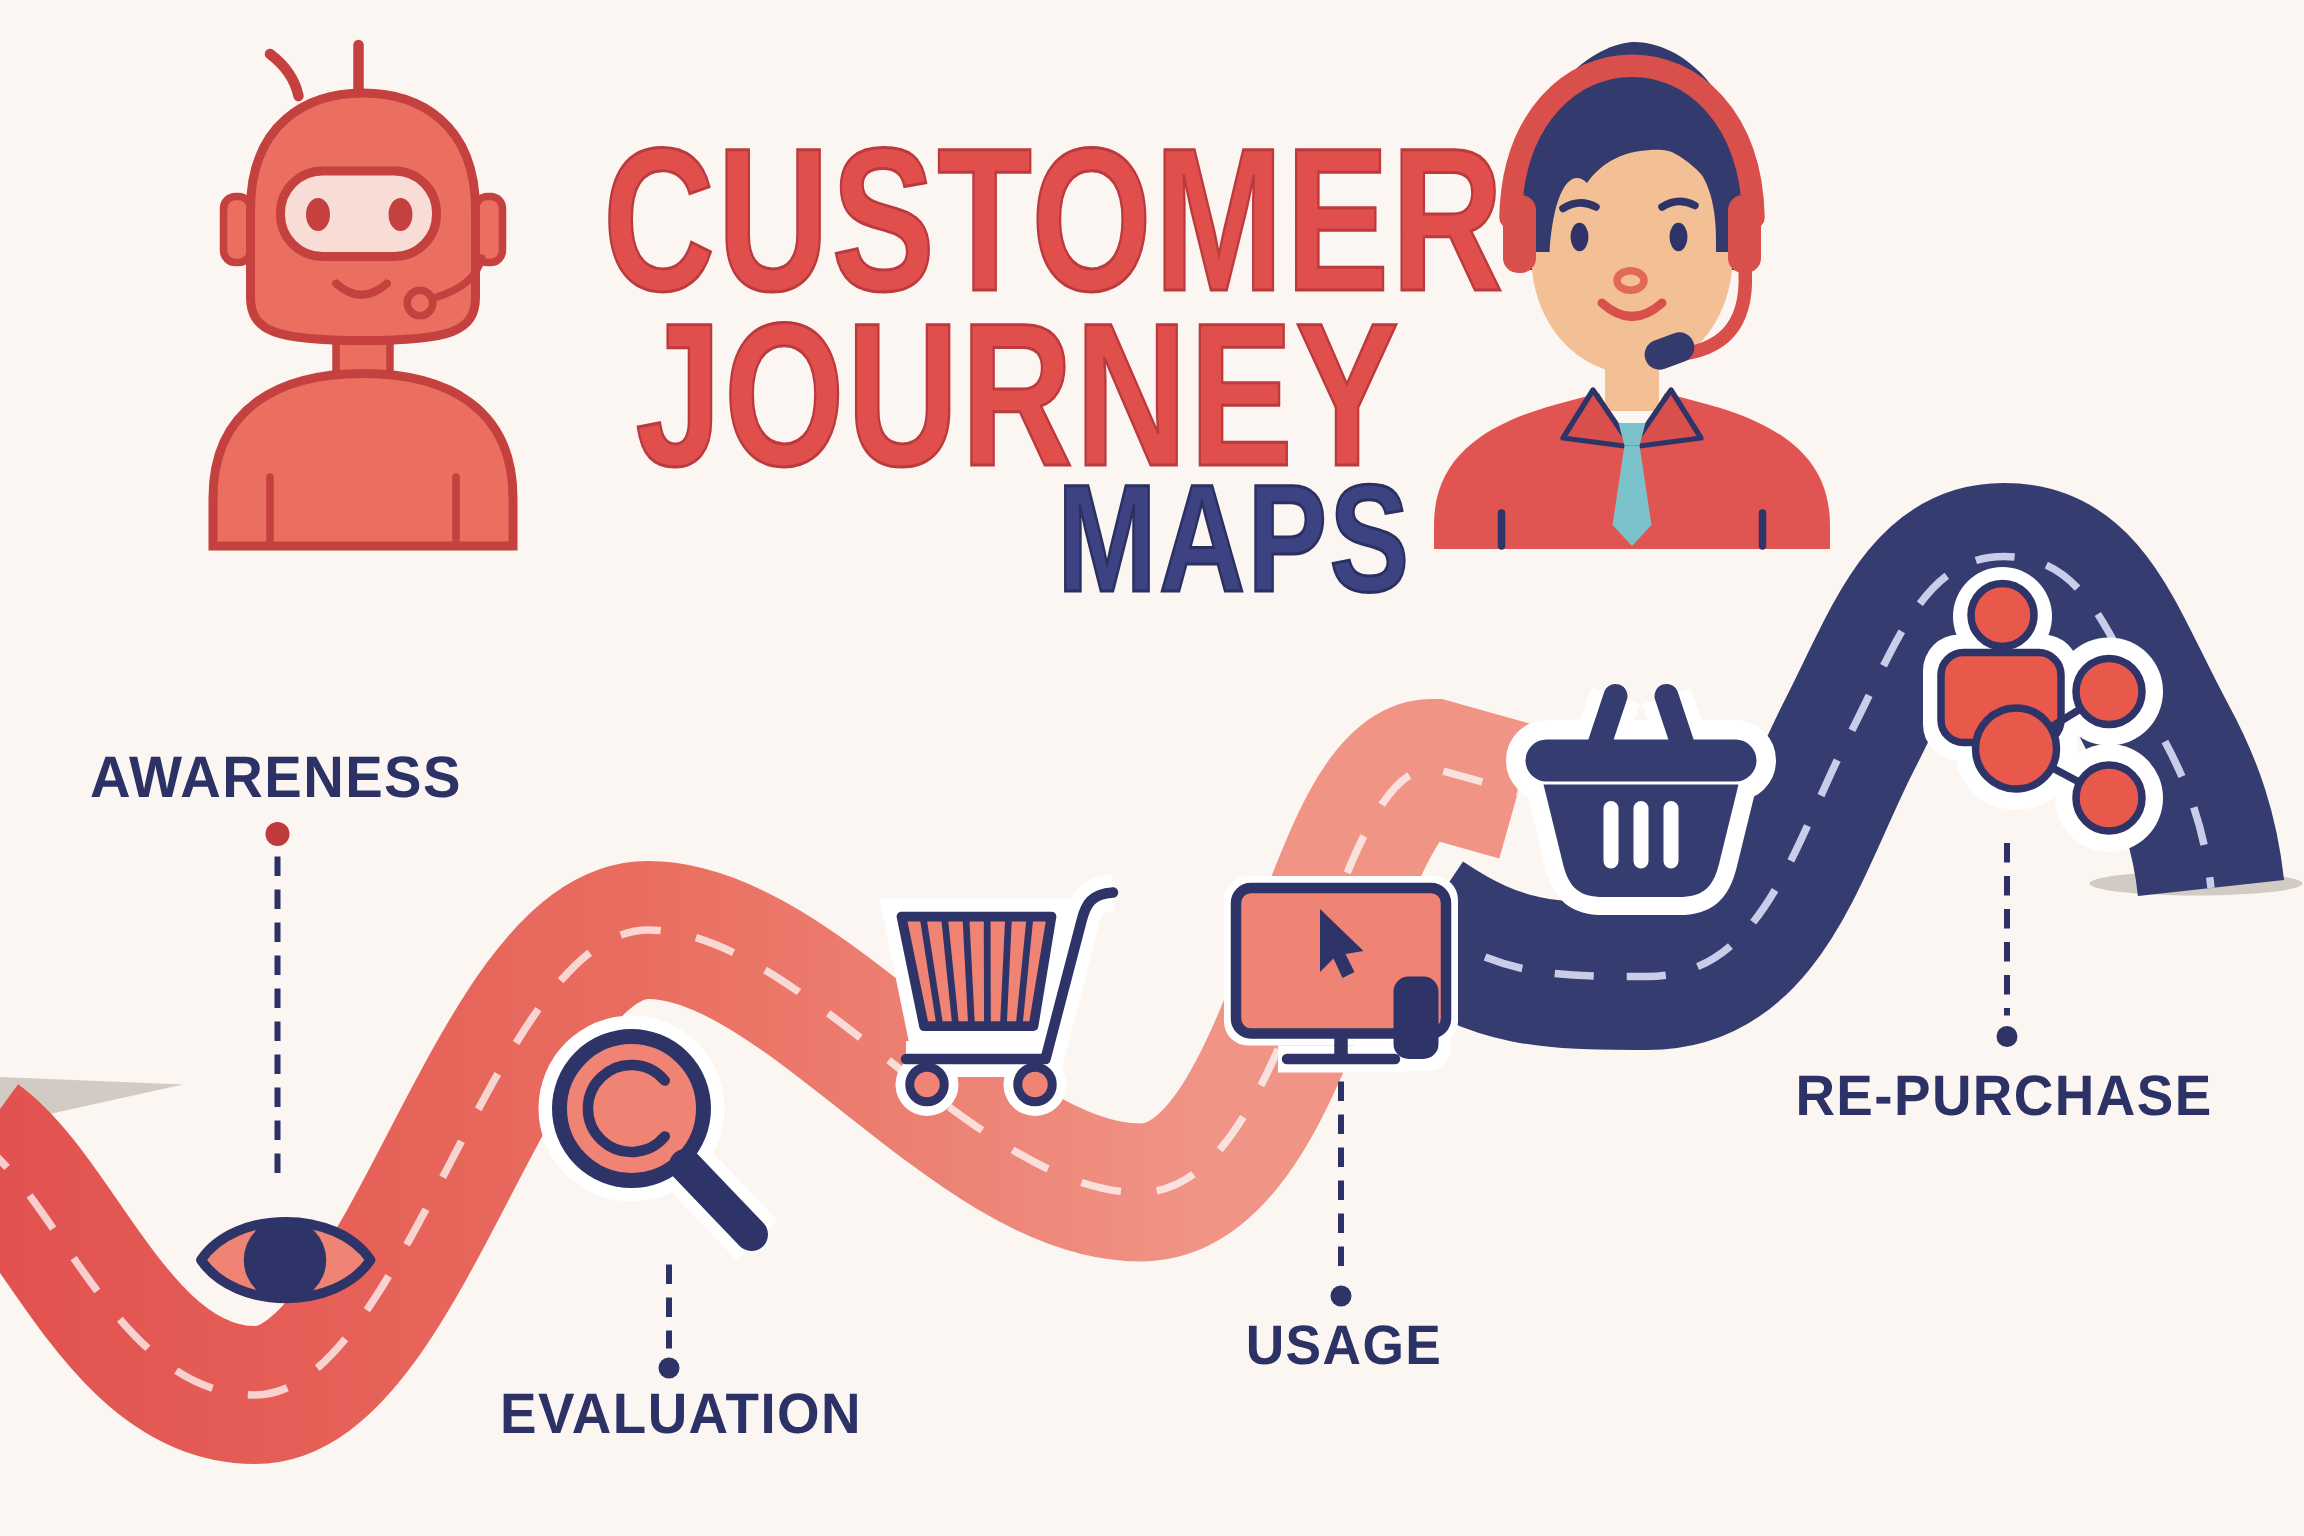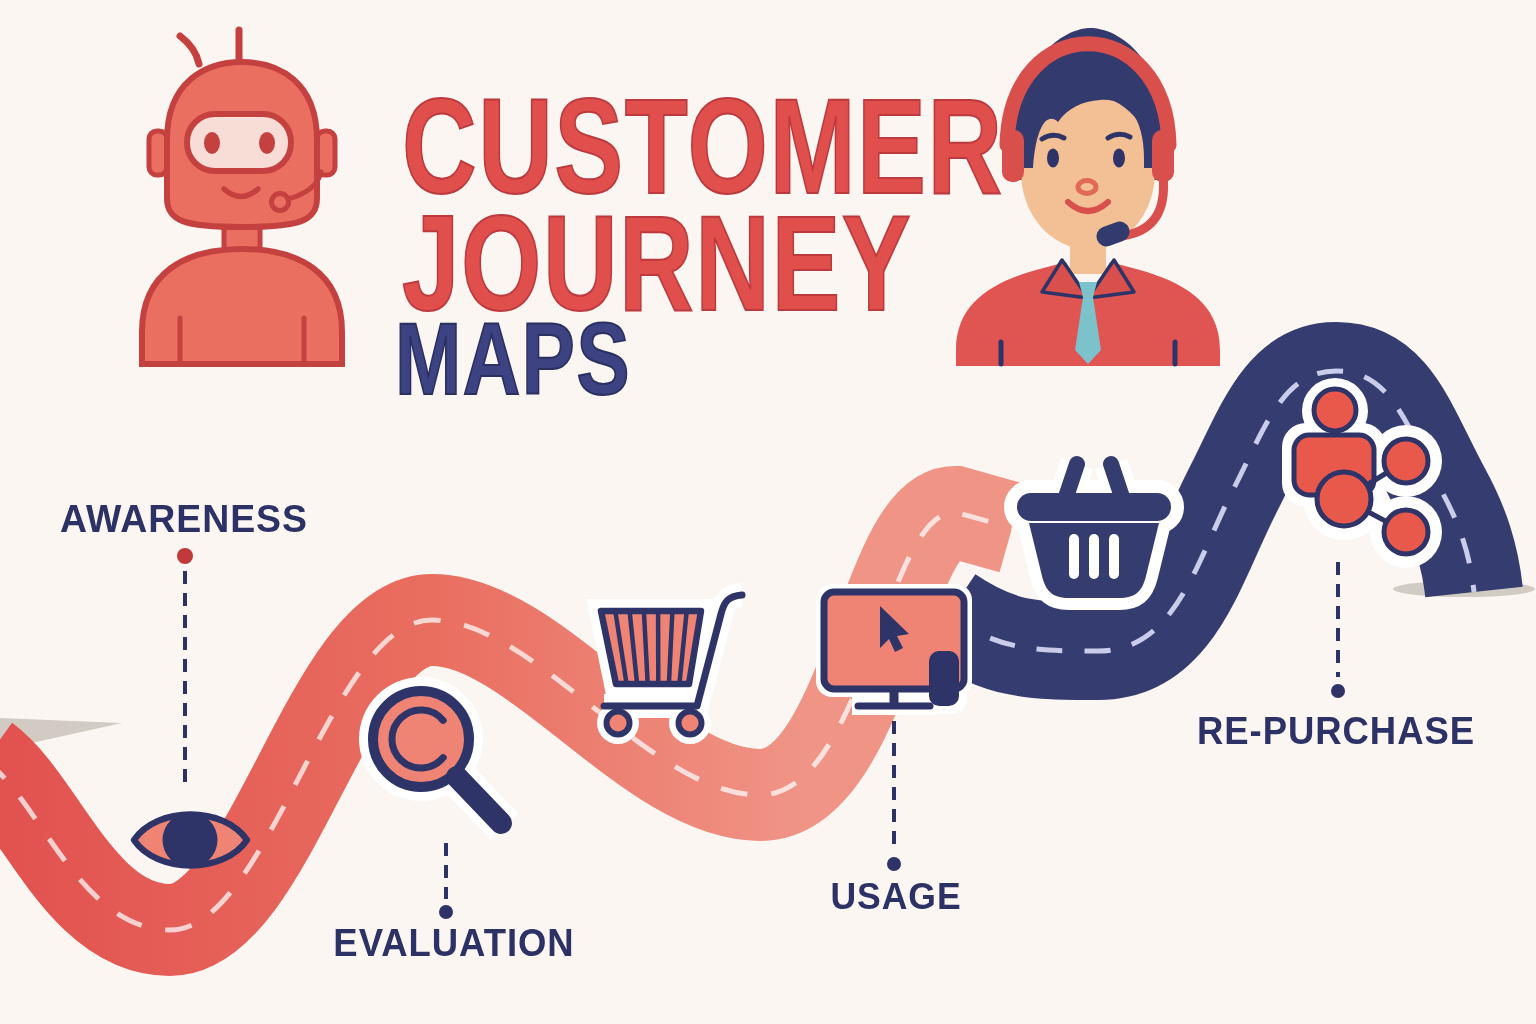--- a/index.html
+++ b/index.html
@@ -12,21 +12,21 @@
     --road-red-start:#e14f4e; --road-red-mid:#e96e60; --road-red-end:#f09486;
   }
   html,body{margin:0;padding:0;background:#e8e4df;}
   .stage{
     position:relative; width:1536px; height:1024px; overflow:hidden;
     background:var(--background);
     font-family:"Liberation Sans", sans-serif;
   }
   .stage svg{position:absolute; left:0; top:0;}
   
-  .title-block{position:absolute; left:318px; top:88px; width:700px; text-align:left;
+  .title-block{position:absolute; left:318px; top:88px; width:700px; text-align:right;
     font-weight:bold; color:var(--title-red); line-height:0.86; pointer-events:none;}
   .title-line{font-size:136px; letter-spacing:2px; transform:scaleX(0.76); transform-origin:50% 50%;
     -webkit-text-stroke:2px #bc3a3e; white-space:nowrap;}
   .title-line.small{font-size:102px; color:var(--title-navy); -webkit-text-stroke:2px #2a3060;
     transform:scaleX(0.78); margin-top:-6px;}
   
   .stage-label{position:absolute; font-weight:bold; color:var(--label-navy);
     transform:translateX(-50%) scaleX(0.96); transform-origin:50% 50%;
     white-space:nowrap; letter-spacing:1px; line-height:1;}
   .lbl-awareness {left:184px;  top:499px; font-size:39px;}

